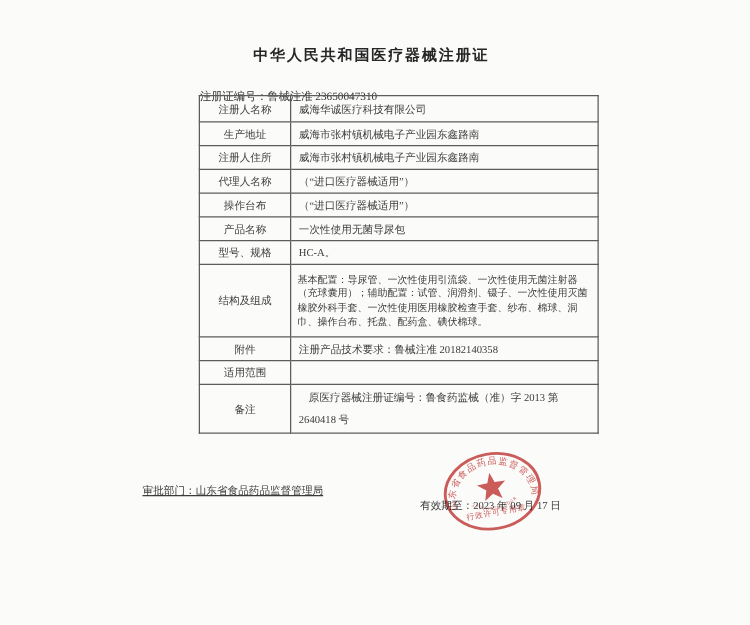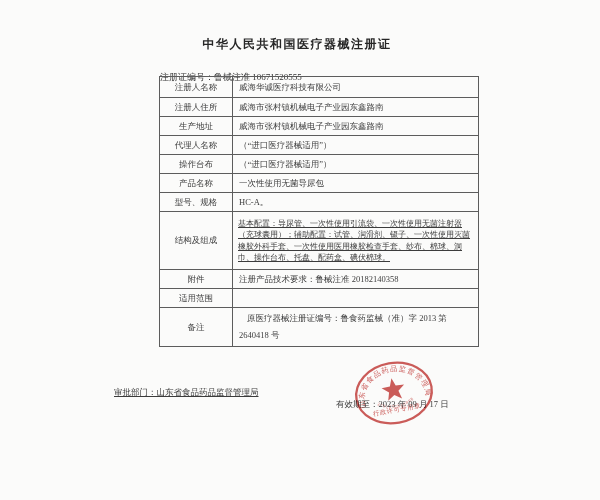--- a/index.html
+++ b/index.html
@@ -21,57 +21,57 @@
     font-size:8.5px;color:#3c3c3c;
   }
   table.cert td{
     border:1px solid #5c5c5c;padding:2px 6px;vertical-align:middle;
     line-height:10.5px;overflow:hidden;
   }
   td.lbl{width:60px;text-align:center;padding:2px 2px;}
   tr.cert-row{height:19px;}
   tr.row-0{height:21px;}
   tr.row-7{height:58px;}
-  tr.row-7 td.val{font-size:8px;line-height:11.4px;padding:2px 5px;text-decoration:underline;}
+  tr.row-7 td.val{font-size:8px;line-height:11.4px;padding:2px 5px;}
   tr.row-11{height:38px;}
   tr.row-11 td.val{line-height:17px;text-indent:8px;}
   .footer-dept{position:absolute;top:387px;left:114px;font-size:8.5px;color:#3b3b3b;text-decoration:underline;}
   .date-approve{position:absolute;top:383px;left:324px;font-size:8.5px;color:#3b3b3b;}
   .date-valid{position:absolute;top:399px;left:336px;font-size:8.5px;color:#3b3b3b;}
   .seal{
     position:absolute;top:349px;left:334px;width:120px;height:90px;
     mix-blend-mode:multiply;opacity:.85;
   }
   .seal text{font-family:"Liberation Serif","DejaVu Serif",serif;}
 </style>
 </head>
 <body>
 
 <div class="page">
 
   <div class="doc-title">中华人民共和国医疗器械注册证</div>
 
   <div class="cert-line">
-    <span>注册证编号：</span><span>鲁械注准 10671520555</span>
+    <span>注册证编号：</span><span>鲁械注准 23650047310</span>
   </div>
 
   <table class="cert">
     <tbody>
     <tr class="cert-row row-0">
       <td class="lbl">注册人名称</td>
       <td class="val">威海华诚医疗科技有限公司</td>
     </tr>
 
-    <tr class="cert-row row-1">
-      <td class="lbl">注册人住所</td>
+    <tr class="cert-row row-2">
+      <td class="lbl">生产地址</td>
       <td class="val">威海市张村镇机械电子产业园东鑫路南</td>
     </tr>
 
-    <tr class="cert-row row-2">
-      <td class="lbl">生产地址</td>
+    <tr class="cert-row row-1">
+      <td class="lbl">注册人住所</td>
       <td class="val">威海市张村镇机械电子产业园东鑫路南</td>
     </tr>
 
     <tr class="cert-row row-3">
       <td class="lbl">代理人名称</td>
       <td class="val">（“进口医疗器械适用”）</td>
     </tr>
 
     <tr class="cert-row row-4">
       <td class="lbl">操作台布</td>

